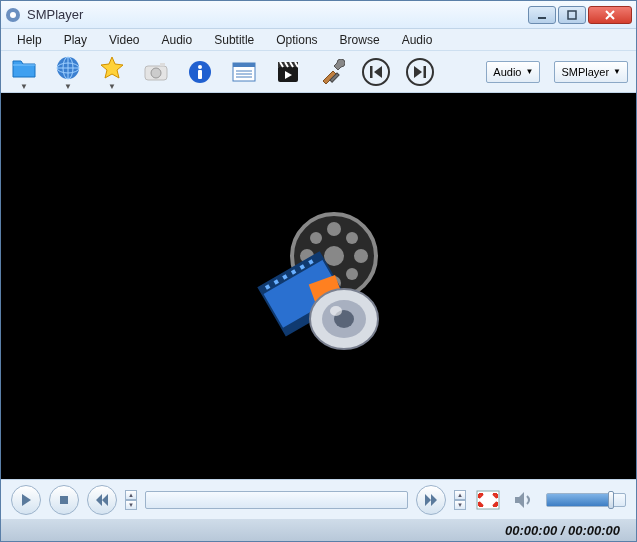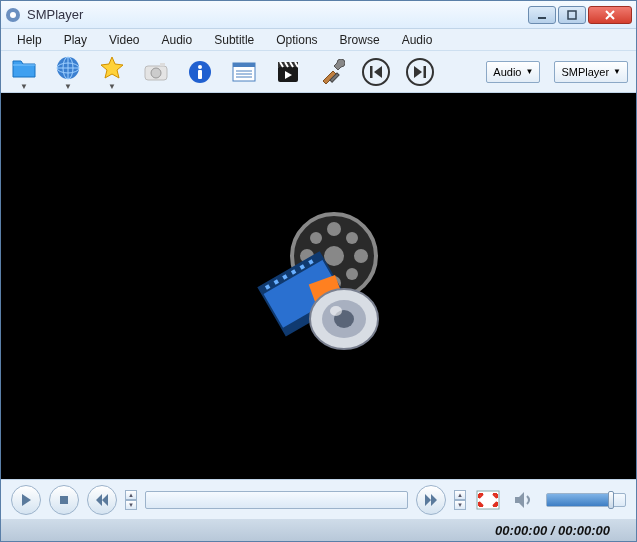--- a/index.html
+++ b/index.html
@@ -22,21 +22,21 @@
 .selector { height: 22px; border: 1px solid #8ba8c6; border-radius: 2px; background: linear-gradient(to bottom, #fff, #e3edf7); padding: 2px 6px; display: flex; align-items: center; gap: 4px; cursor: pointer; font-size: 11px; }
 .video-area { flex: 1; background: #000; display: flex; align-items: center; justify-content: center; position: relative; }
 .controls { height: 40px; background: #e9f2fb; border-top: 1px solid #c0d4e8; display: flex; align-items: center; padding: 4px 10px; gap: 8px; }
 .ctrl-btn { width: 30px; height: 30px; border-radius: 50%; border: 1px solid #9cb3cb; background: linear-gradient(to bottom, #fff, #d4e3f1); display: flex; align-items: center; justify-content: center; cursor: pointer; color: #4a6a8c; }
 .ctrl-btn svg { width: 14px; height: 14px; fill: #5a7a9c; }
 .seekbar { flex: 1; height: 18px; border: 1px solid #9cb3cb; background: linear-gradient(to bottom, #f5faff, #dce9f6); border-radius: 2px; position: relative; cursor: pointer; }
 .vol-bar { width: 80px; height: 14px; border: 1px solid #9cb3cb; background: linear-gradient(to bottom, #f5faff, #dce9f6); border-radius: 2px; position: relative; cursor: pointer; }
 .vol-fill { position: absolute; left: 0; top: 0; bottom: 0; width: 80%; background: linear-gradient(to bottom, #7fb3e6, #3d7ec4); }
 .vol-thumb { position: absolute; left: 78%; top: -3px; width: 6px; height: 18px; background: linear-gradient(to bottom, #fff, #c8d8e8); border: 1px solid #7a96b4; border-radius: 2px; }
 .fs-btn, .mute-btn { width: 28px; height: 28px; display: flex; align-items: center; justify-content: center; cursor: pointer; border-radius: 3px; }
-.statusbar { height: 22px; background: linear-gradient(to bottom, #cfdce9, #b8c8d9); display: flex; align-items: center; justify-content: flex-end; padding: 0 26px; font-style: italic; font-weight: bold; font-size: 13px; color: #111; }
+.statusbar { height: 22px; background: linear-gradient(to bottom, #cfdce9, #b8c8d9); display: flex; align-items: center; justify-content: flex-end; padding: 0 16px; font-style: italic; font-weight: bold; font-size: 13px; color: #111; }
 .mini-stepper { display: flex; flex-direction: column; gap: 0; }
 .mini-step { width: 12px; height: 10px; border: 1px solid #9cb3cb; background: linear-gradient(to bottom,#fff,#dce9f6); font-size: 7px; display: flex; align-items: center; justify-content: center; cursor: pointer; color: #556; }
 </style>
 </head>
 <body>
 
 <div class="window">
 
   <div class="titlebar">
     <span class="app-icon">

